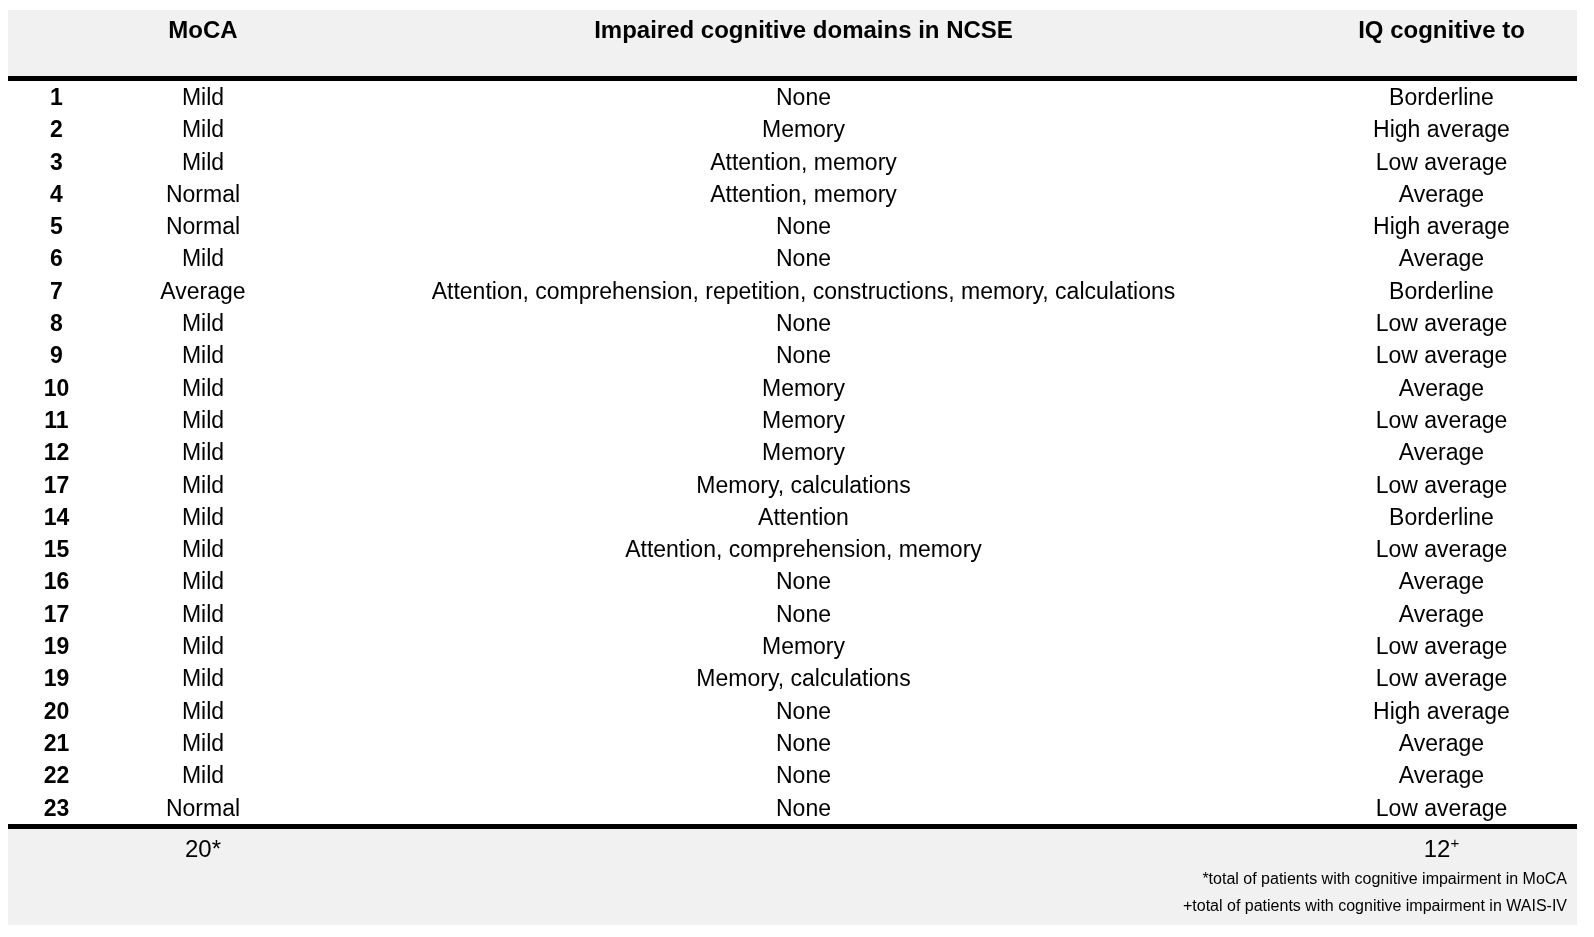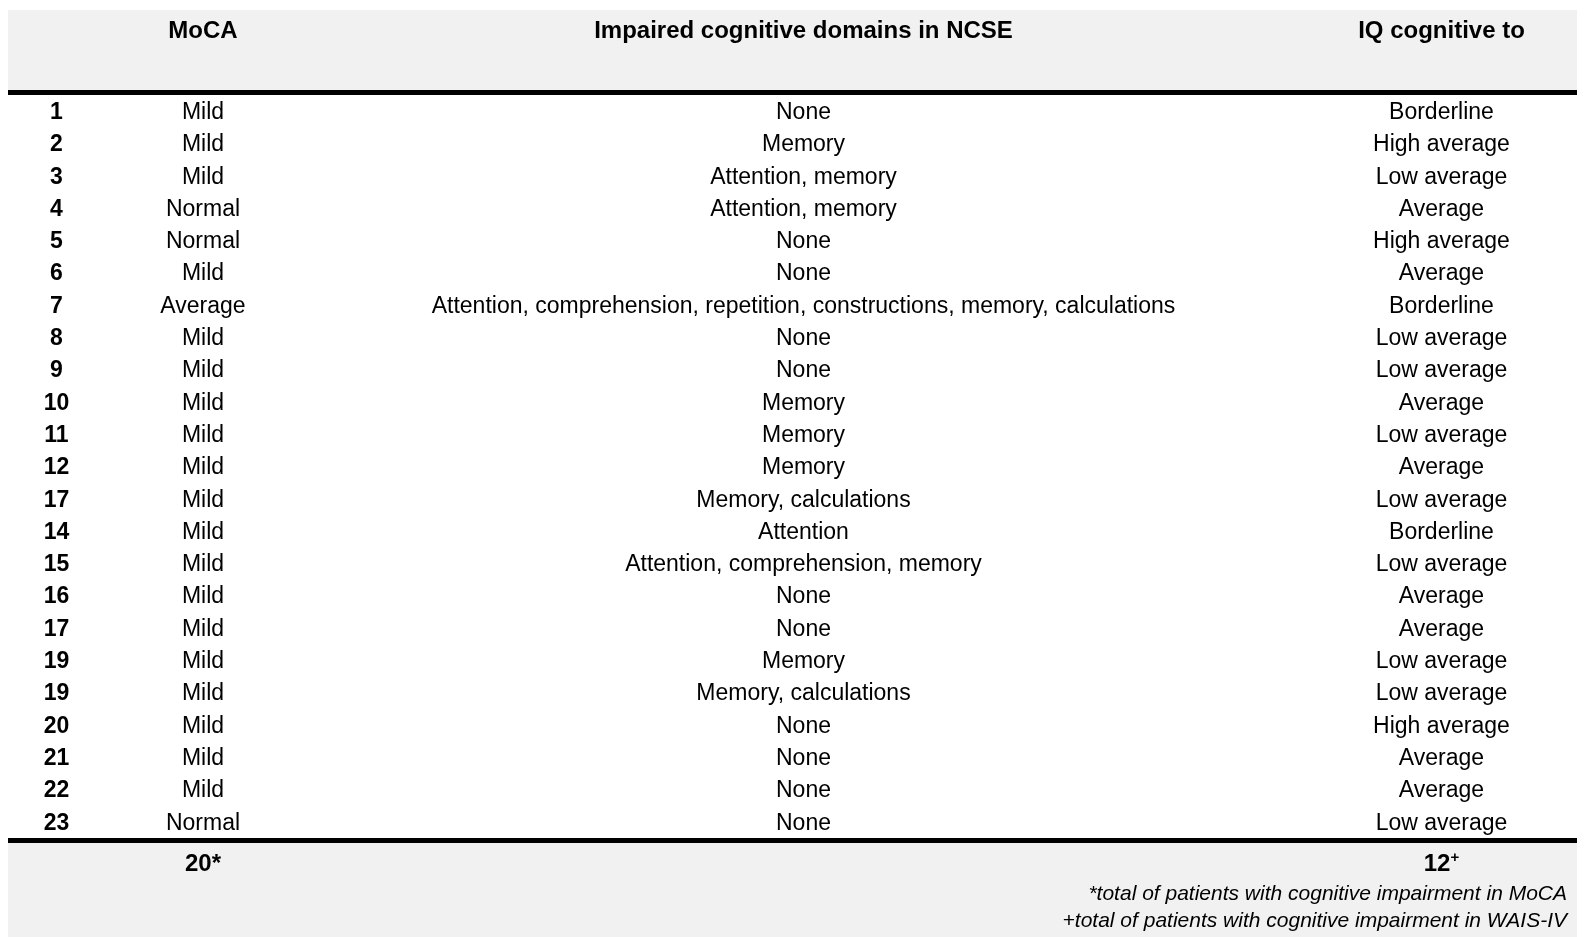--- a/index.html
+++ b/index.html
@@ -14,21 +14,21 @@
 
   .grid-row {
     display:grid;
     grid-template-columns:97px 196px 1005px 1fr;
   }
 
   
   .thead {
     background:var(--band, #f1f1f1);
     border-bottom:5px solid #000;
-    height:85px;
+    height:71px;
   }
   .th {
     font-weight:bold;
     font-size:24px;
     line-height:28px;
     text-align:center;
     padding-top:6px;
   }
 
   
@@ -44,31 +44,30 @@
 
   
   .tfoot {
     background:var(--band, #f1f1f1);
     border-top:5px solid #000;
     height:101px;
     padding-top:6px;
   }
   .totals { height:30px; }
   .total-cell {
-    font-weight:bold;
+    font-weight:normal;
     font-size:24px;
     line-height:28px;
     text-align:center;
   }
   .total-cell sup { font-size:15px; vertical-align:super; line-height:0; }
   .footnotes {
     text-align:right;
     padding-right:10px;
-    font-style:italic;
-    font-size:21px;
+    font-size:16px;
     line-height:27px;
   }
 </style>
 </head>
 <body>
 
 <div class="page">
   <div class="table">
 
     <div class="grid-row thead">

